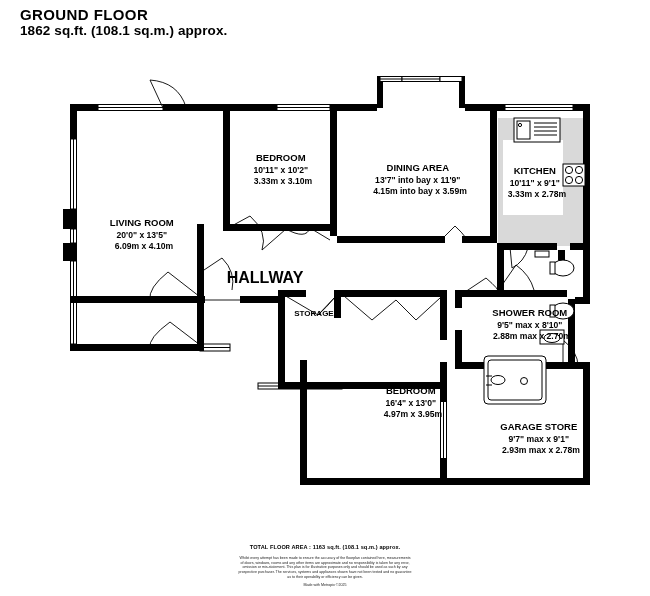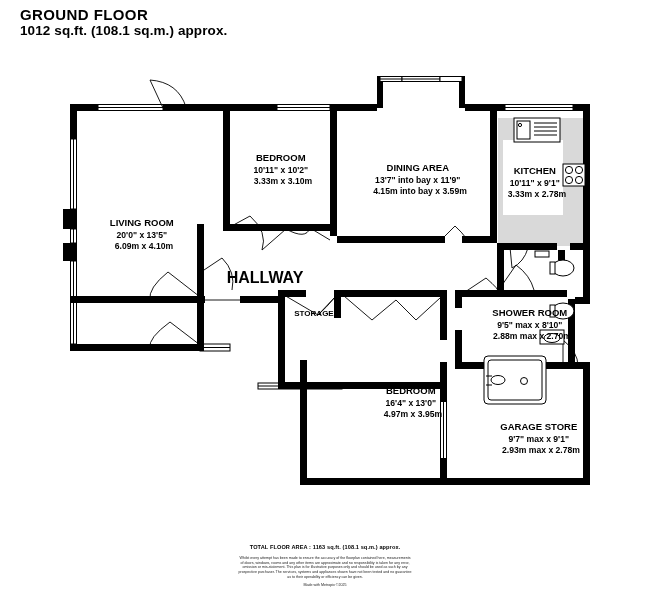--- a/index.html
+++ b/index.html
@@ -109,21 +109,21 @@
     color: #222;
   }
 </style>
 </head>
 <body>
 
 <div id="floorplan-page">
 
   <div class="header">
     <div class="title">GROUND FLOOR</div>
-    <div class="subtitle">1012 sq.ft. (108.1 sq.m.) approx.</div>
+    <div class="subtitle">1862 sq.ft. (108.1 sq.m.) approx.</div>
   </div>
 
   <svg class="plan" viewBox="0 0 650 596">
 
     <g>
       <rect class="room-fill" x="70" y="100" width="520" height="385"></rect>
     </g>
 
     <g>
       <rect class="counter" x="498" y="118" width="88" height="128"></rect>

